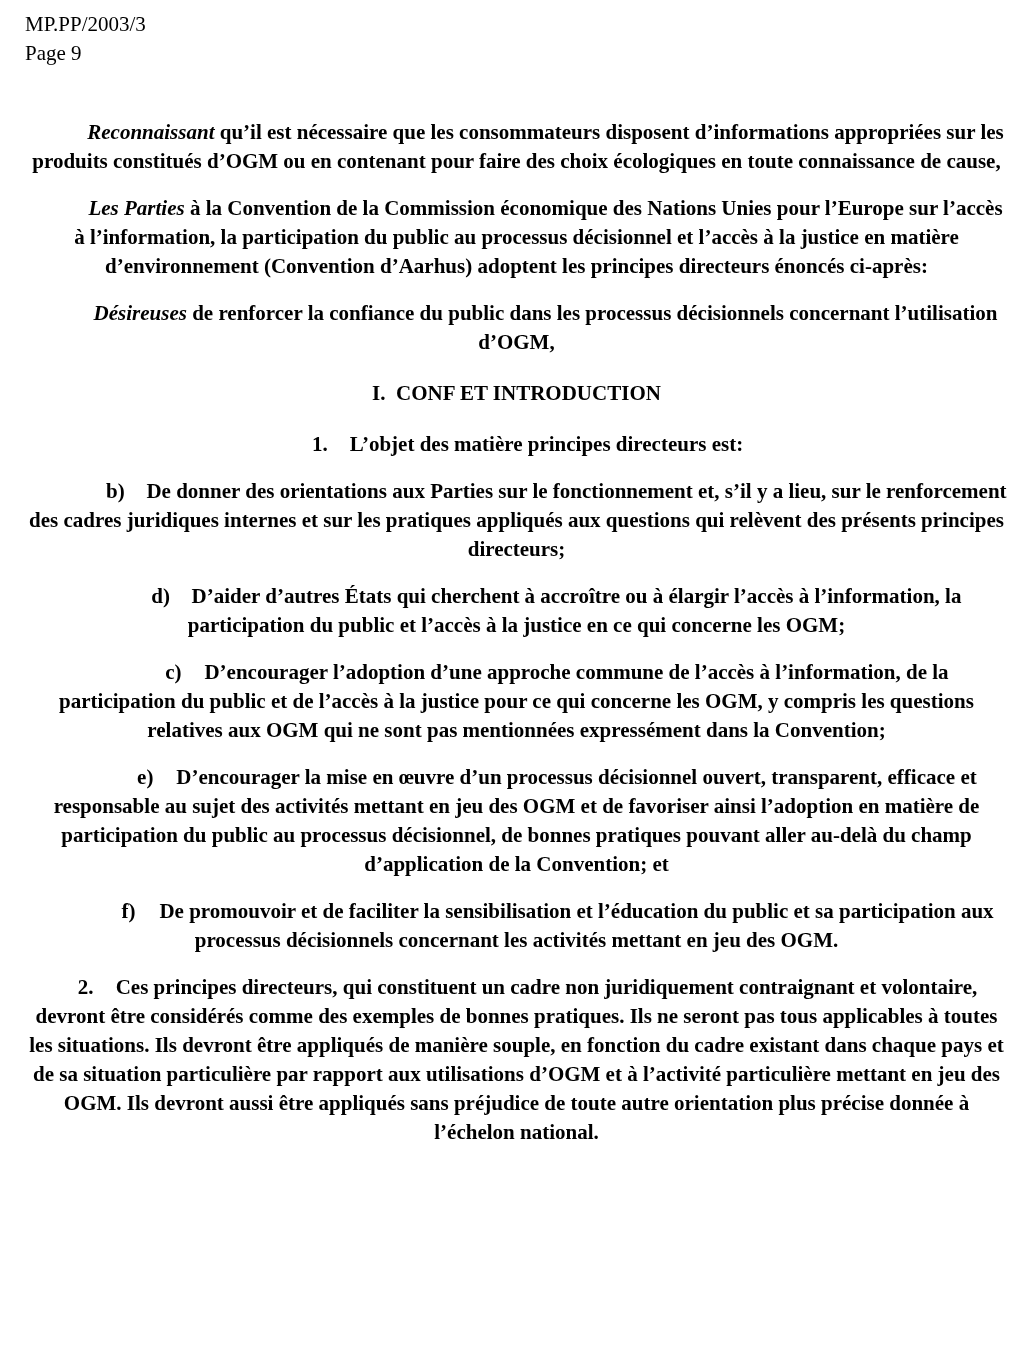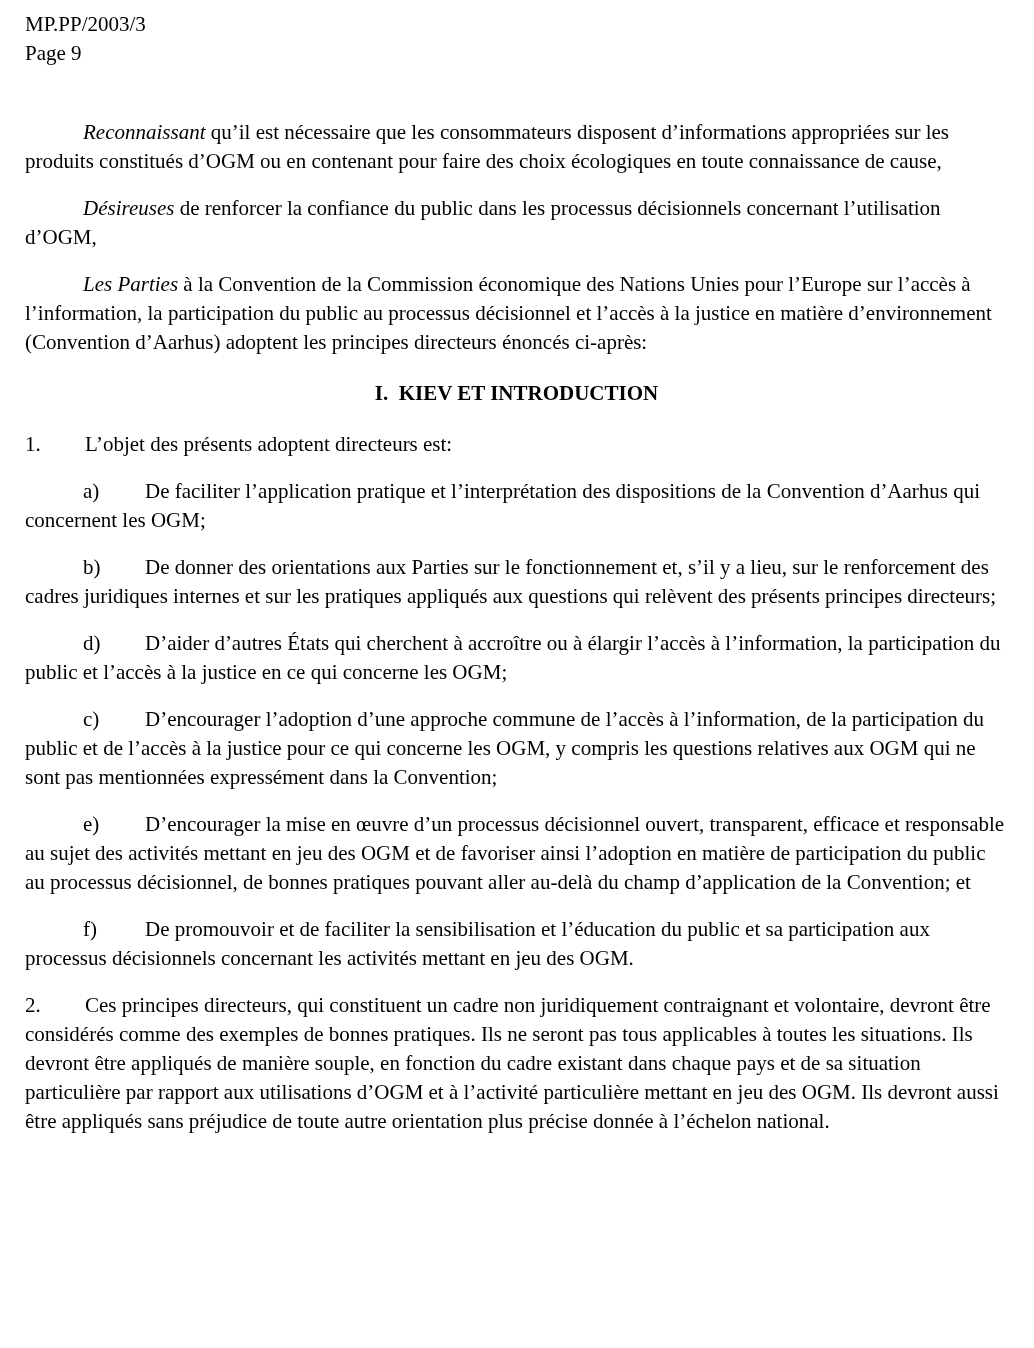--- a/index.html
+++ b/index.html
@@ -10,21 +10,21 @@
     background: #ffffff;
     color: #000000;
     font-family: "Liberation Serif", serif;
     font-size: 21px;
     line-height: 29px;
     padding: 10px 26px 0 25px;
     overflow: hidden;
   }
   .doc-header { margin-bottom: 50px; }
   .doc-header div { line-height: 29px; }
-  p { margin: 0 0 18px 0; text-align: left; }
+  p { margin: 0 0 18px 0; text-align: center; font-weight: bold; }
   .preamble-para { text-indent: 58px; }
   .preamble-para .lead { font-style: italic; }
   .section-heading {
     font-weight: bold;
     text-align: center;
     white-space: pre-wrap;
     margin: 22px 0 22px 0;
   }
   .numbered-para .num {
     display: inline-block;
@@ -43,29 +43,28 @@
 
 <div class="page">
 
   <div class="doc-header">
     <div>MP.PP/2003/3</div>
     <div>Page 9</div>
   </div>
 
   <p class="preamble-para"><span class="lead">Reconnaissant</span><span> qu’il est nécessaire que les consommateurs disposent d’informations appropriées sur les produits constitués d’OGM ou en contenant pour faire des choix écologiques en toute connaissance de cause,</span></p>
 
+  <p class="preamble-para"><span class="lead">Les Parties</span><span> à la Convention de la Commission économique des Nations Unies pour l’Europe sur l’accès à l’information, la participation du public au processus décisionnel et l’accès à la justice en matière d’environnement (Convention d’Aarhus) adoptent les principes directeurs énoncés ci-après:</span></p>
+
   <p class="preamble-para"><span class="lead">Désireuses</span><span> de renforcer la confiance du public dans les processus décisionnels concernant l’utilisation d’OGM,</span></p>
 
-  <p class="preamble-para"><span class="lead">Les Parties</span><span> à la Convention de la Commission économique des Nations Unies pour l’Europe sur l’accès à l’information, la participation du public au processus décisionnel et l’accès à la justice en matière d’environnement (Convention d’Aarhus) adoptent les principes directeurs énoncés ci-après:</span></p>
+  <p class="section-heading">I.  CONF ET INTRODUCTION</p>
 
-  <p class="section-heading">I.  KIEV ET INTRODUCTION</p>
+  <p class="numbered-para"><span class="num">1.</span><span>L’objet des matière principes directeurs est:</span></p>
 
-  <p class="numbered-para"><span class="num">1.</span><span>L’objet des présents adoptent directeurs est:</span></p>
-
-  <p class="list-item"><span class="label">a)</span><span>De faciliter l’application pratique et l’interprétation des dispositions de la Convention d’Aarhus qui concernent les OGM;</span></p>
 
   <p class="list-item"><span class="label">b)</span><span>De donner des orientations aux Parties sur le fonctionnement et, s’il y a lieu, sur le renforcement des cadres juridiques internes et sur les pratiques appliqués aux questions qui relèvent des présents principes directeurs;</span></p>
 
   <p class="list-item"><span class="label">d)</span><span>D’aider d’autres États qui cherchent à accroître ou à élargir l’accès à l’information, la participation du public et l’accès à la justice en ce qui concerne les OGM;</span></p>
 
   <p class="list-item"><span class="label">c)</span><span>D’encourager l’adoption d’une approche commune de l’accès à l’information, de la participation du public et de l’accès à la justice pour ce qui concerne les OGM, y compris les questions relatives aux OGM qui ne sont pas mentionnées expressément dans la Convention;</span></p>
 
   <p class="list-item"><span class="label">e)</span><span>D’encourager la mise en œuvre d’un processus décisionnel ouvert, transparent, efficace et responsable au sujet des activités mettant en jeu des OGM et de favoriser ainsi l’adoption en matière de participation du public au processus décisionnel, de bonnes pratiques pouvant aller au-delà du champ d’application de la Convention; et</span></p>
 
   <p class="list-item"><span class="label">f)</span><span>De promouvoir et de faciliter la sensibilisation et l’éducation du public et sa participation aux processus décisionnels concernant les activités mettant en jeu des OGM.</span></p>

